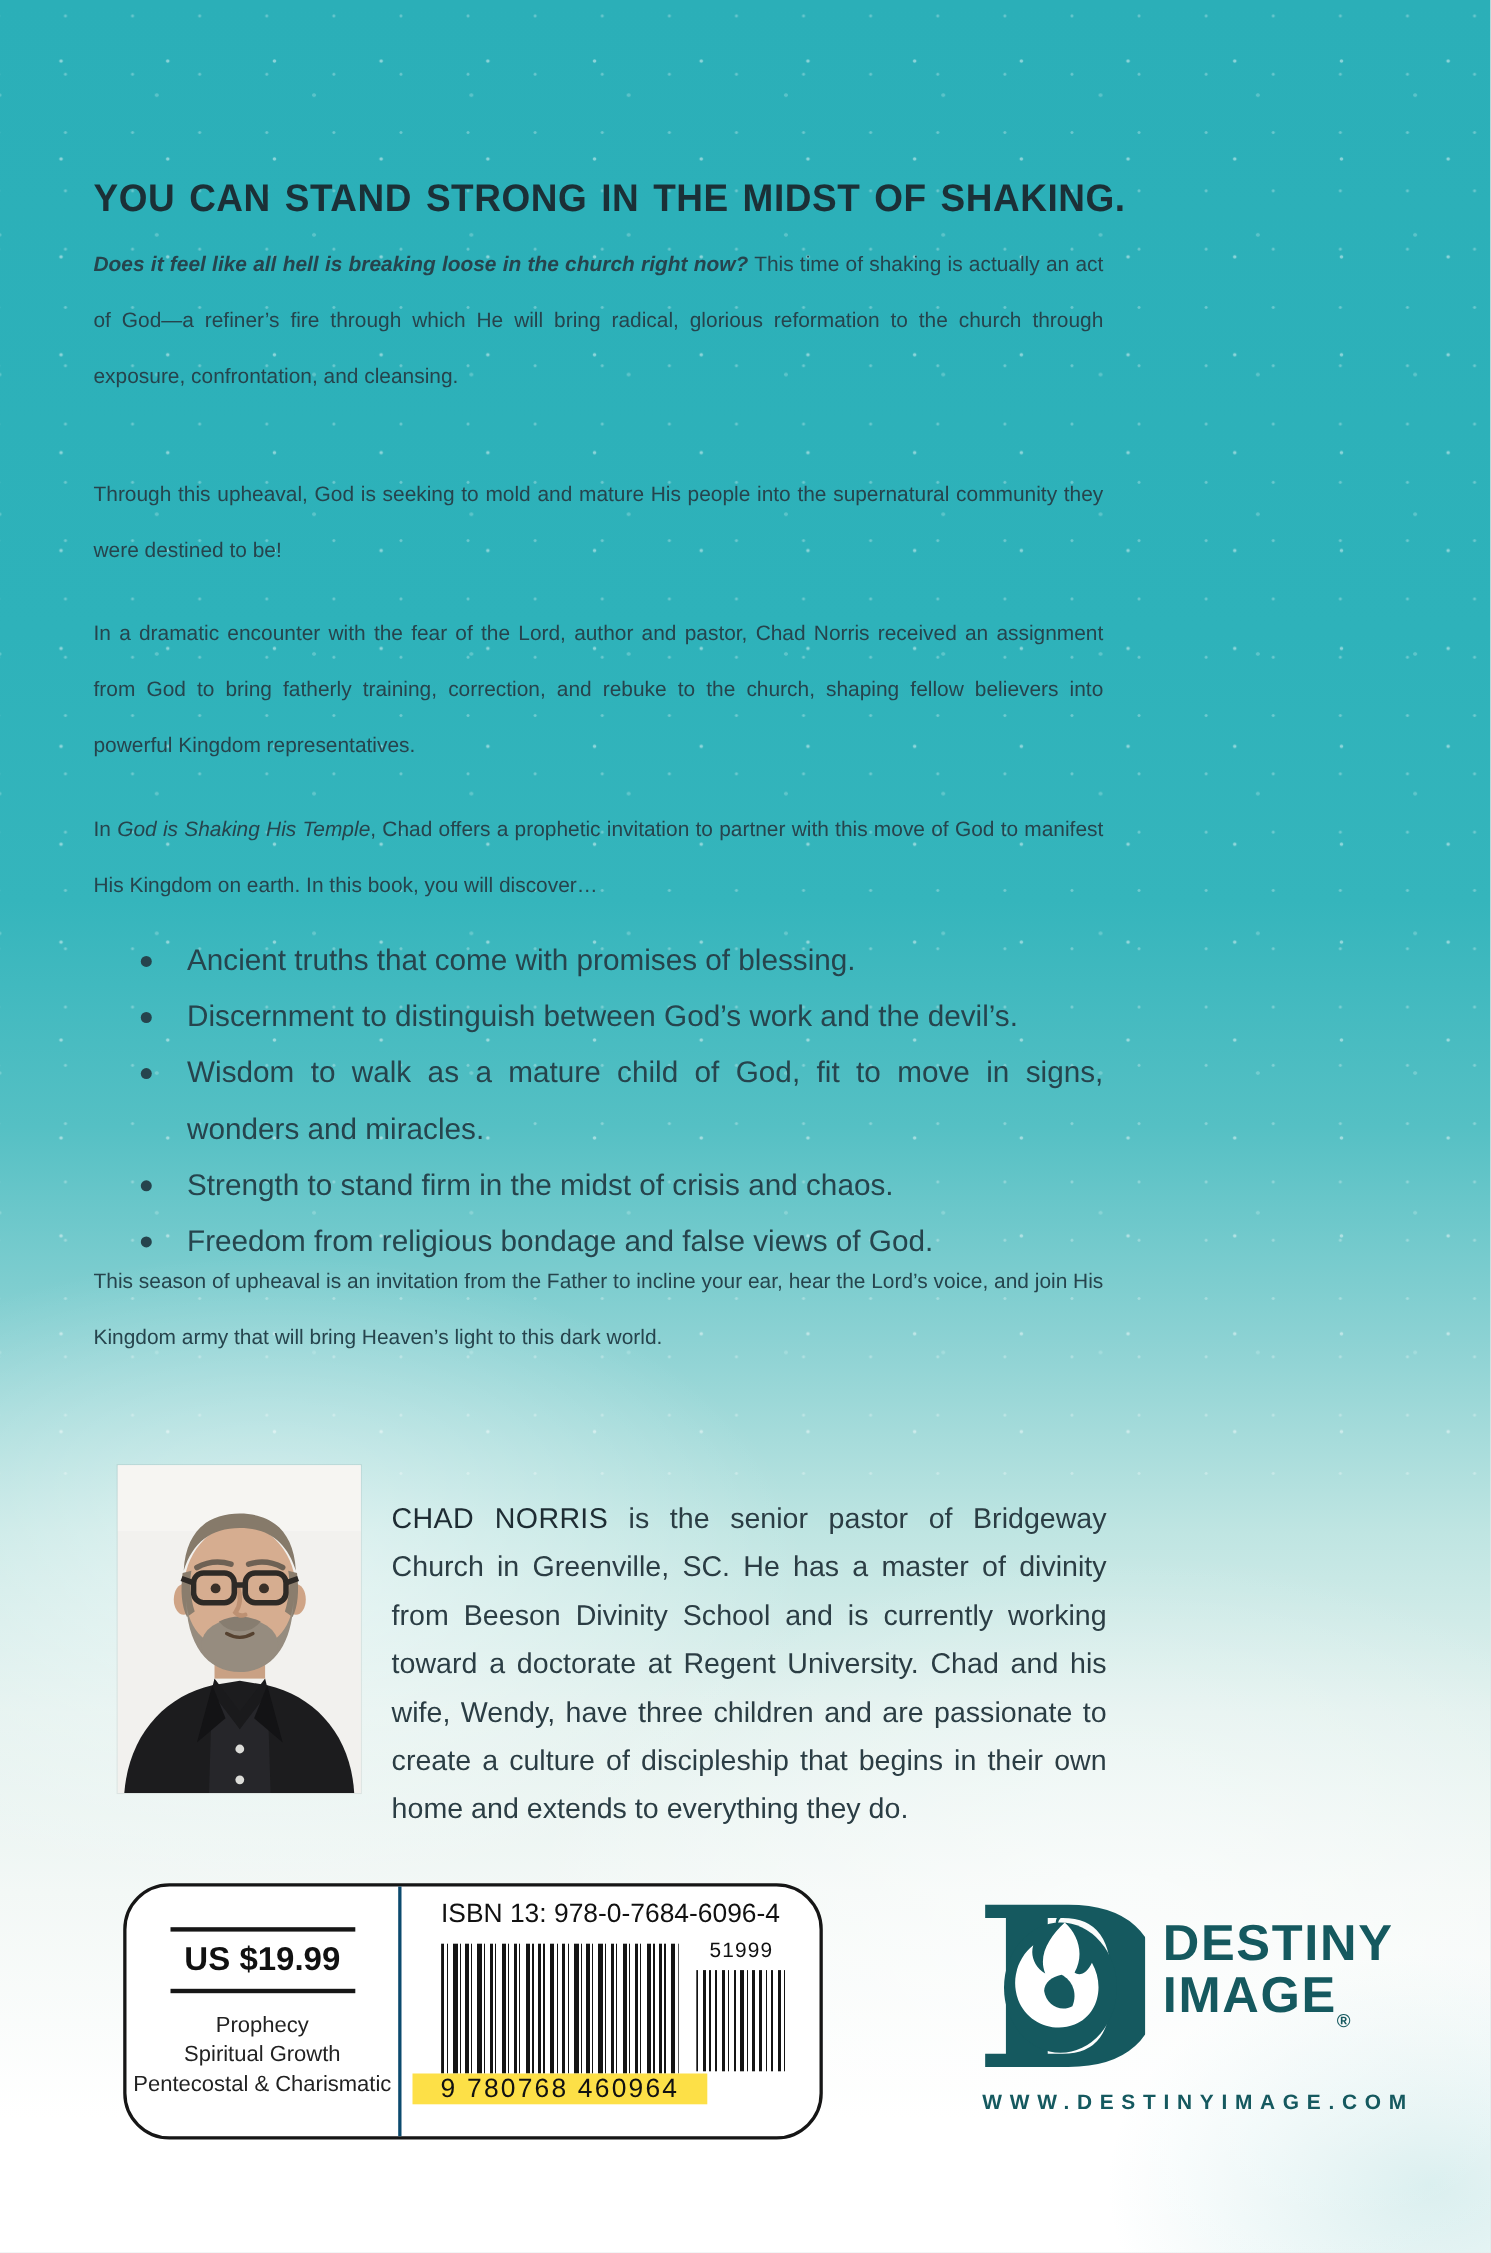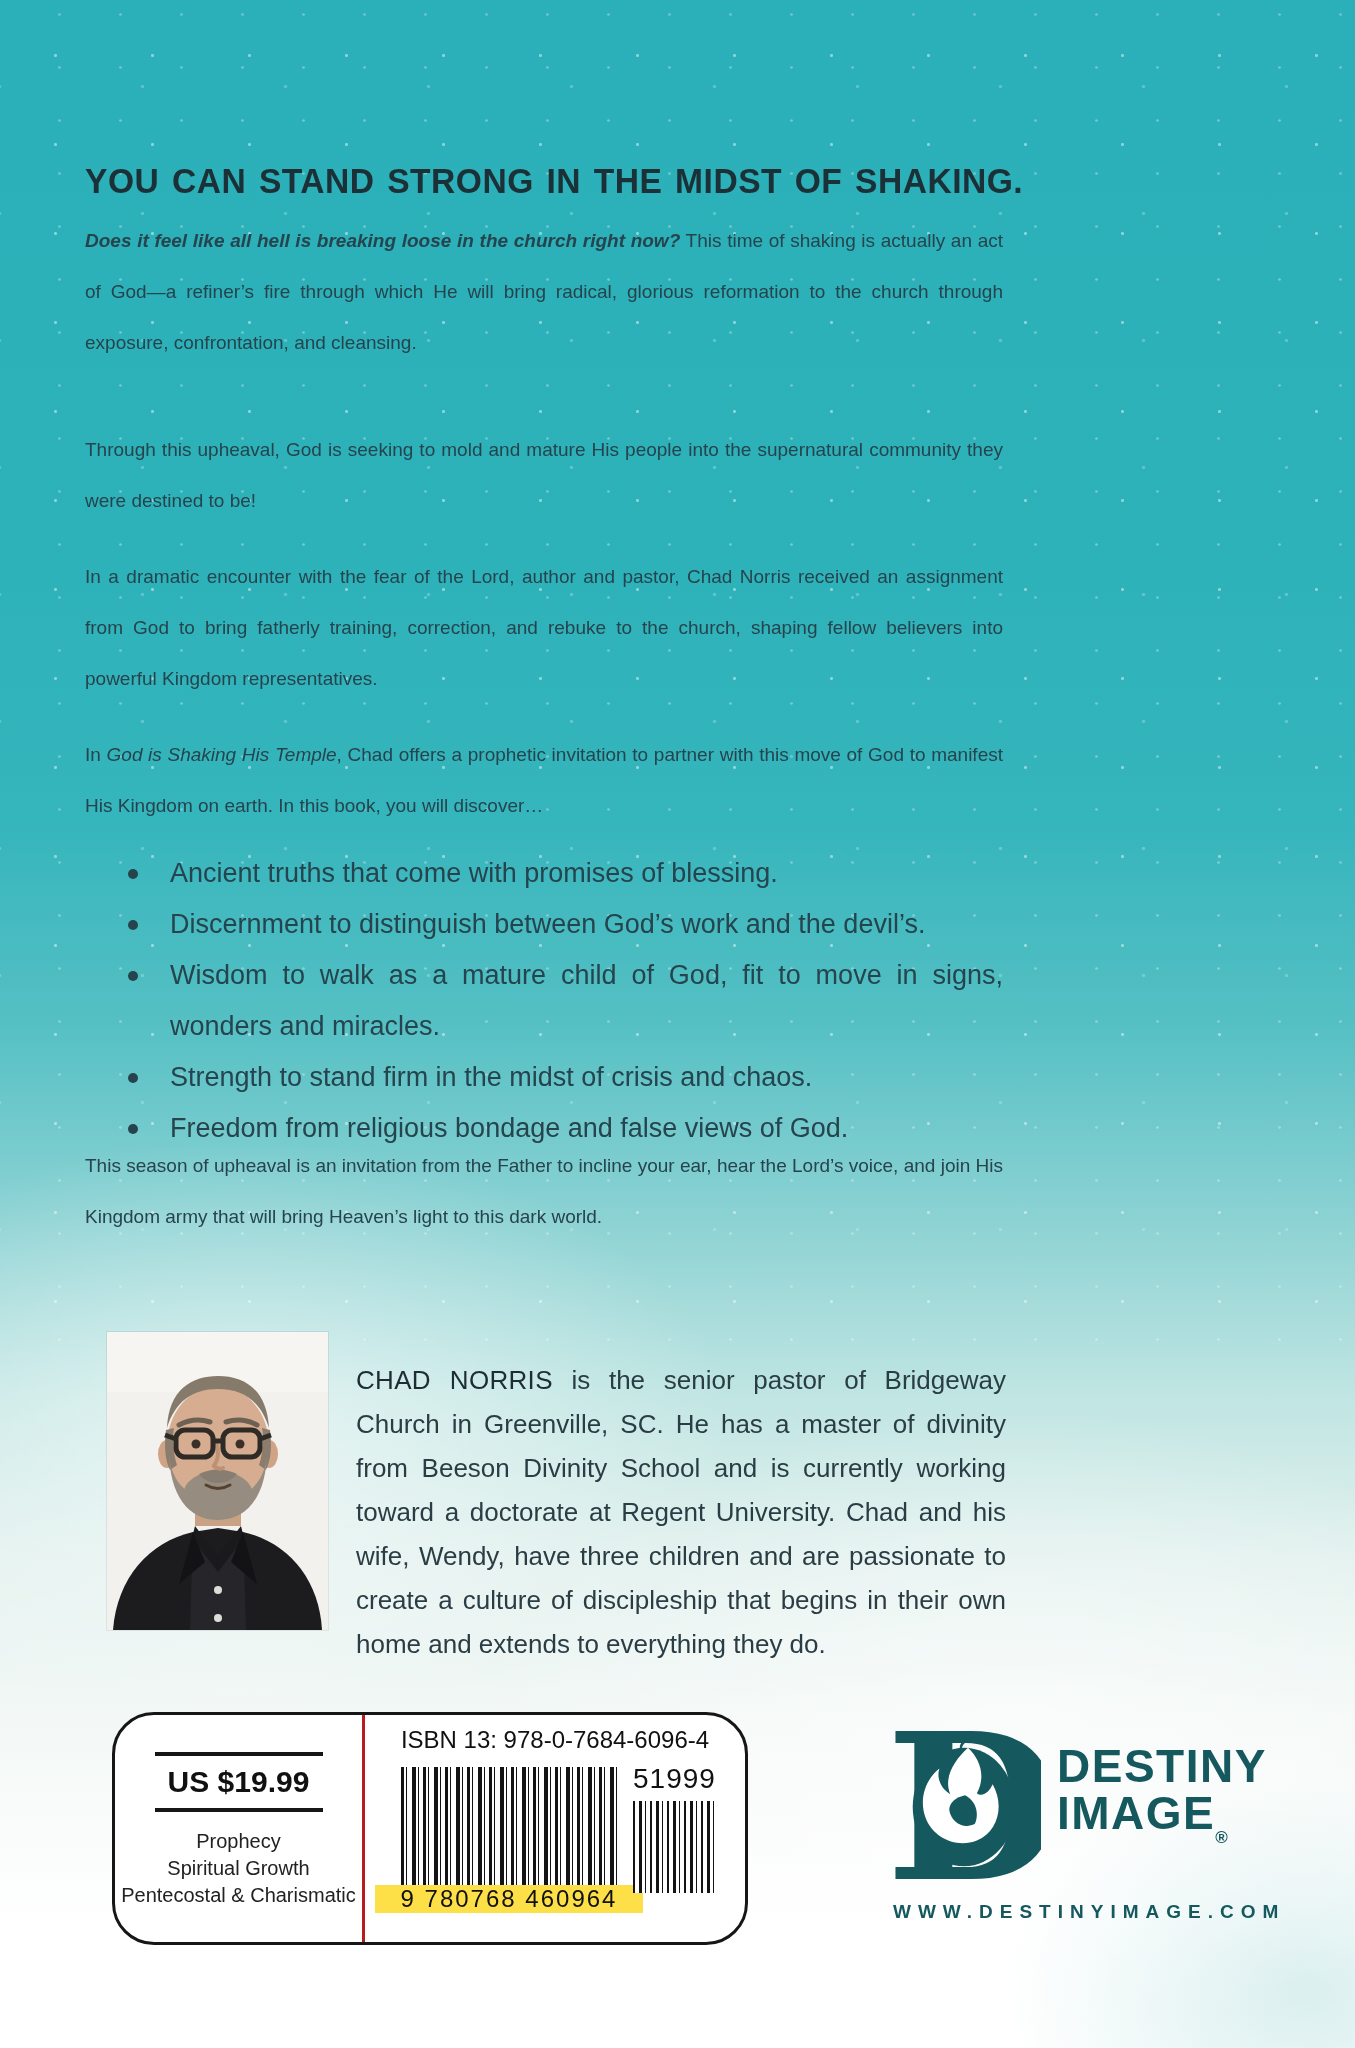--- a/index.html
+++ b/index.html
@@ -45,40 +45,40 @@
   }
   .bio{
     margin-left:28px;width:650px;color:#2b3d44;font-size:26px;line-height:44px;text-align:justify;
   }
   .bio .author-name{font-weight:normal;color:#1e2c33;letter-spacing:.3px;}
   .label-box{
     position:absolute;left:112px;top:1712px;width:636px;height:233px;background:#fff;
     border:3px solid #161616;border-radius:42px;display:flex;box-sizing:border-box;
   }
   .price-cell{
-    flex:0 0 250px;border-right:3px solid #b91c1c;display:flex;flex-direction:column;
+    flex:0 0 250px;border-right:3px solid #0c4a6e;display:flex;flex-direction:column;
     align-items:center;justify-content:center;box-sizing:border-box;padding-top:4px;
   }
   .rule{width:168px;height:4px;background:#161616;}
   .price{font-size:30px;font-weight:bold;color:#111;margin:9px 0;}
   .categories{margin-top:16px;text-align:center;color:#222;font-size:20px;line-height:27px;}
   .barcode-cell{flex:1;position:relative;}
   .isbn{position:absolute;left:0;top:11px;width:100%;text-align:center;font-size:24px;color:#111;}
   .bars-main{
     position:absolute;left:36px;top:52px;width:216px;height:118px;
     background:repeating-linear-gradient(90deg,
       #141414 0 3px,#fff 3px 5px,#141414 5px 6px,#fff 6px 11px,
       #141414 11px 15px,#fff 15px 17px,#141414 17px 18px,#fff 18px 22px);
   }
   .bars-digits{
     position:absolute;left:10px;top:170px;width:268px;text-align:center;
     font-family:Liberation Sans, sans-serif;font-size:24px;letter-spacing:2px;color:#111;background:#fde047;
   }
   .addon{position:absolute;left:268px;top:48px;width:82px;}
-  .addon-code{font-size:28px;color:#111;text-align:center;letter-spacing:1px;}
+  .addon-code{font-size:19px;color:#111;text-align:center;letter-spacing:1px;}
   .bars-addon{
     margin-top:6px;width:82px;height:92px;
     background:repeating-linear-gradient(90deg,
       #141414 0 2px,#fff 2px 6px,#141414 6px 9px,#fff 9px 12px,#141414 12px 13px,#fff 13px 17px);
   }
   .publisher{position:absolute;left:893px;top:1731px;width:440px;color:#15595f;}
   .logo-row{display:flex;align-items:flex-start;}
   .logo-d{width:148px;height:152px;flex:0 0 148px;}
   .logo-text{margin-left:16px;padding-top:12px;font-weight:bold;font-size:46px;line-height:47px;letter-spacing:1.5px;}
   .registered{font-size:17px;font-weight:bold;vertical-align:-14px;letter-spacing:0;}

